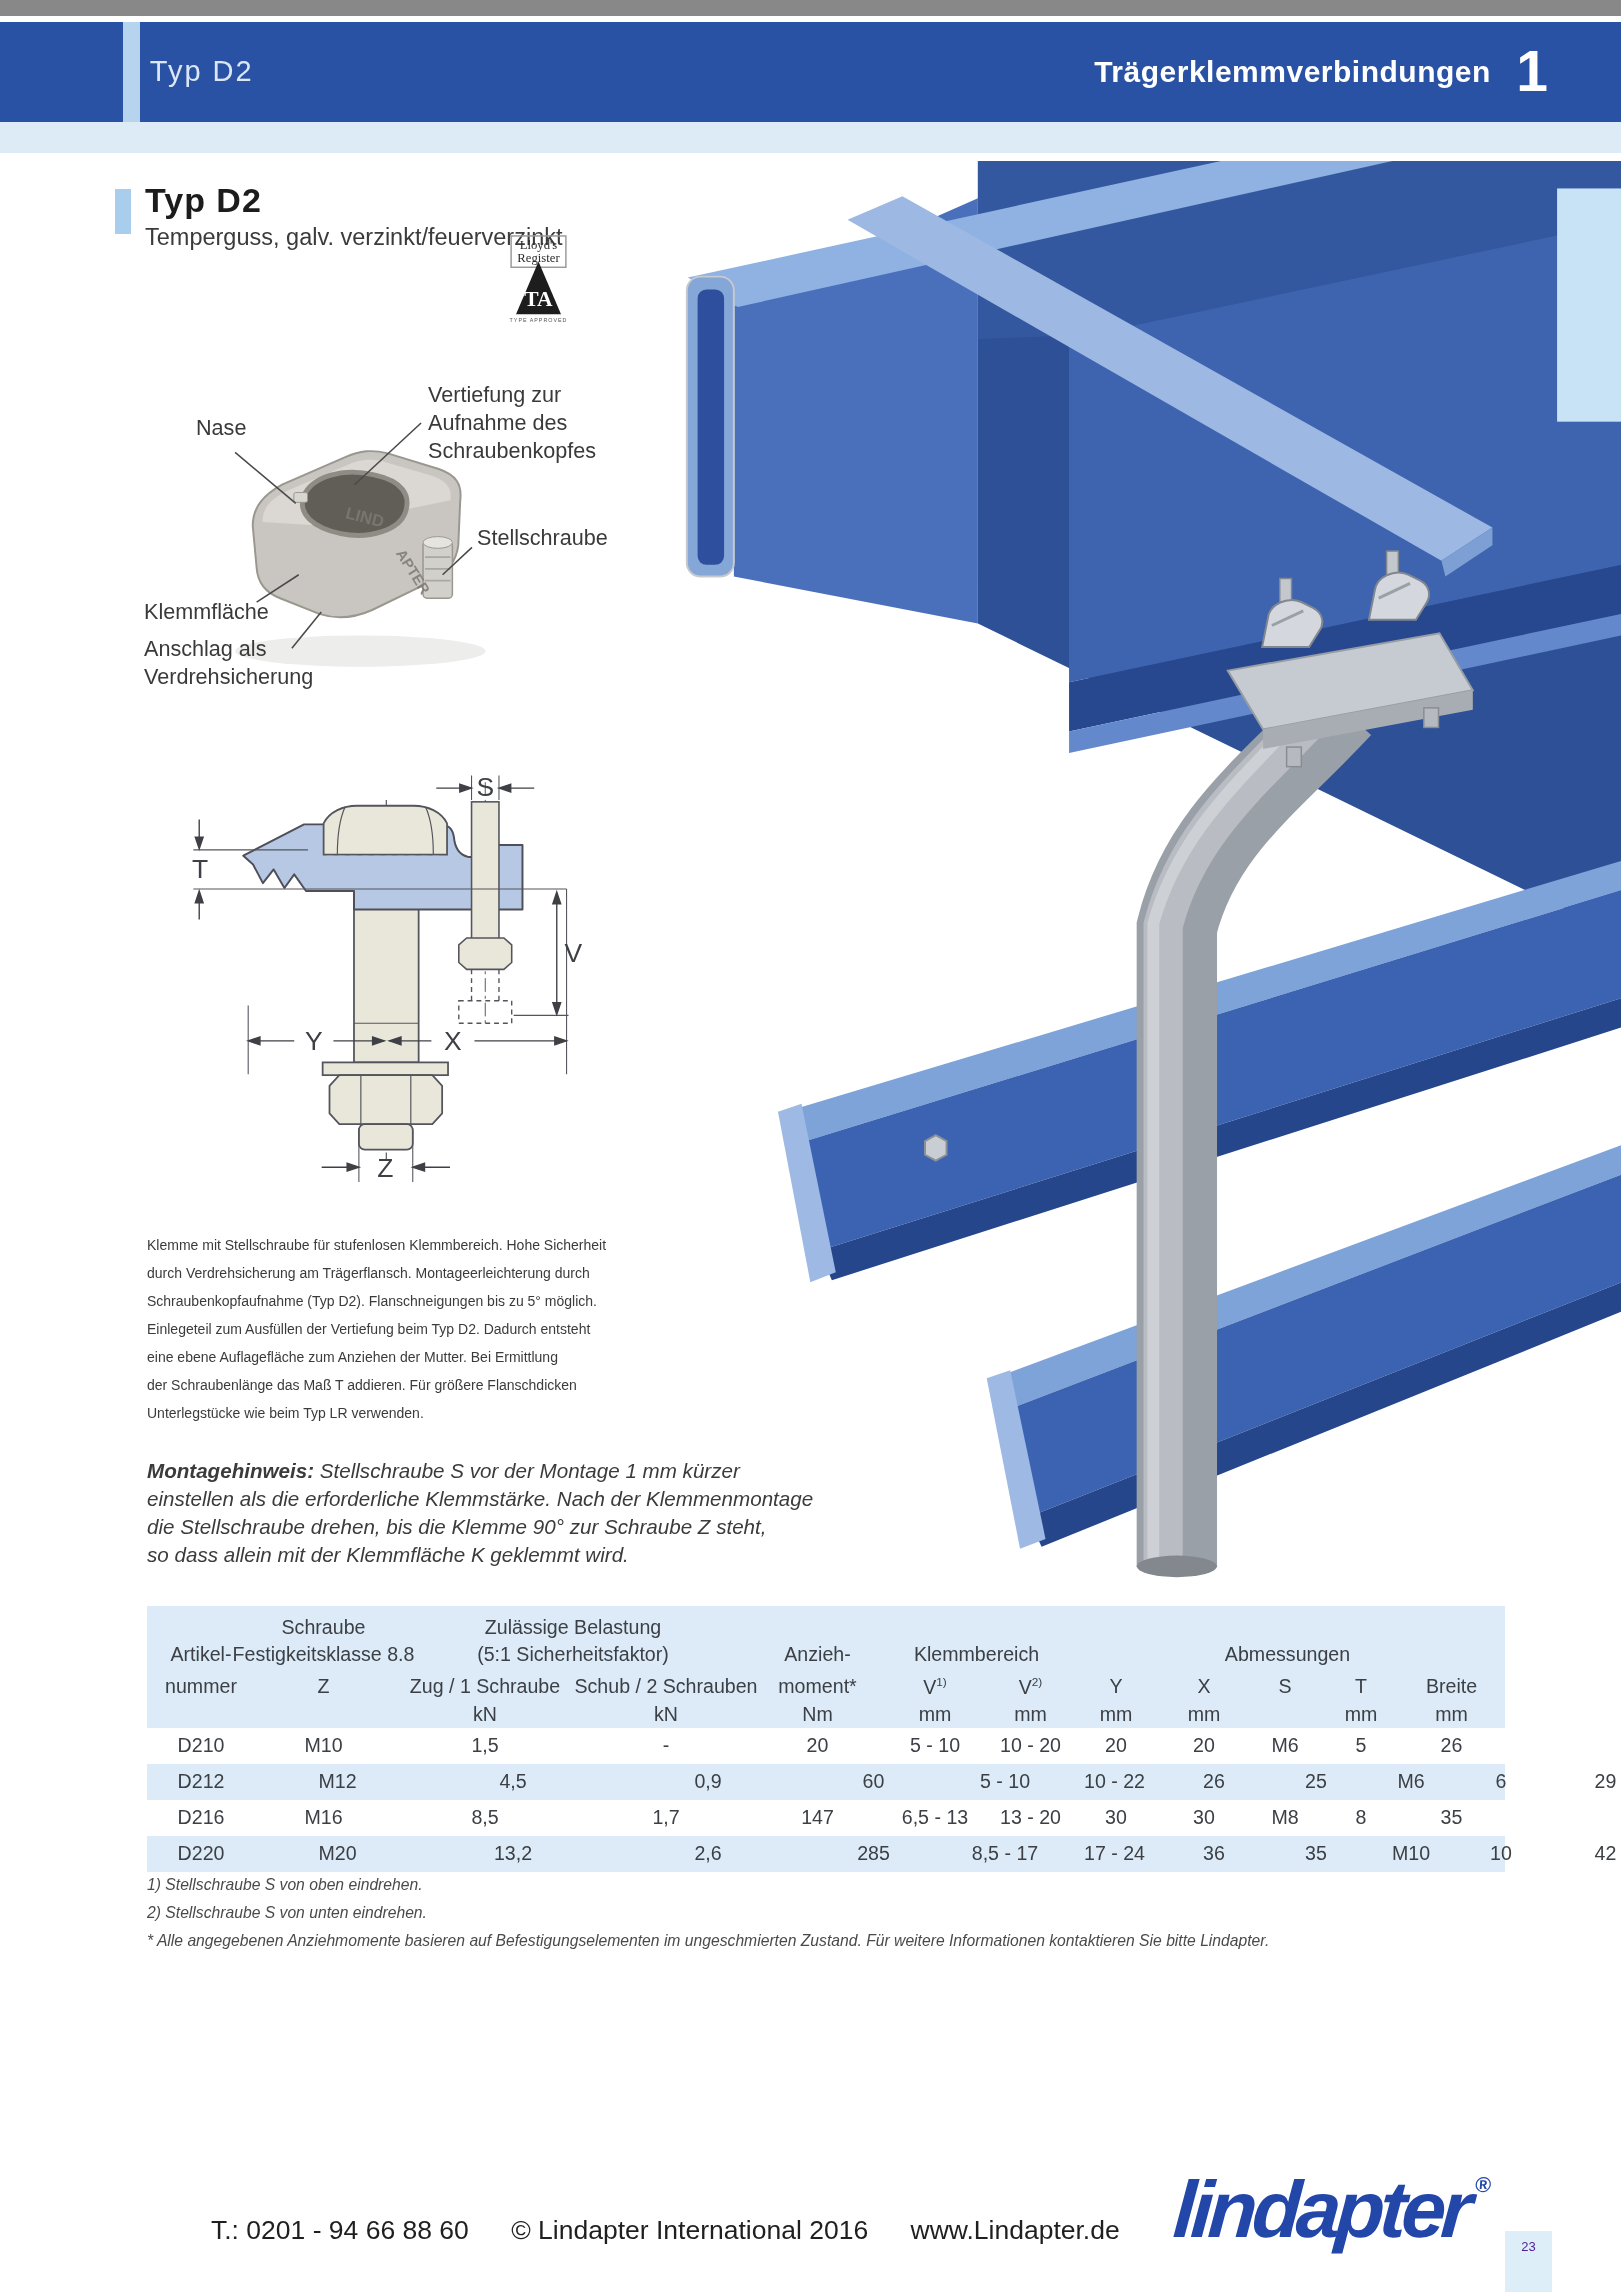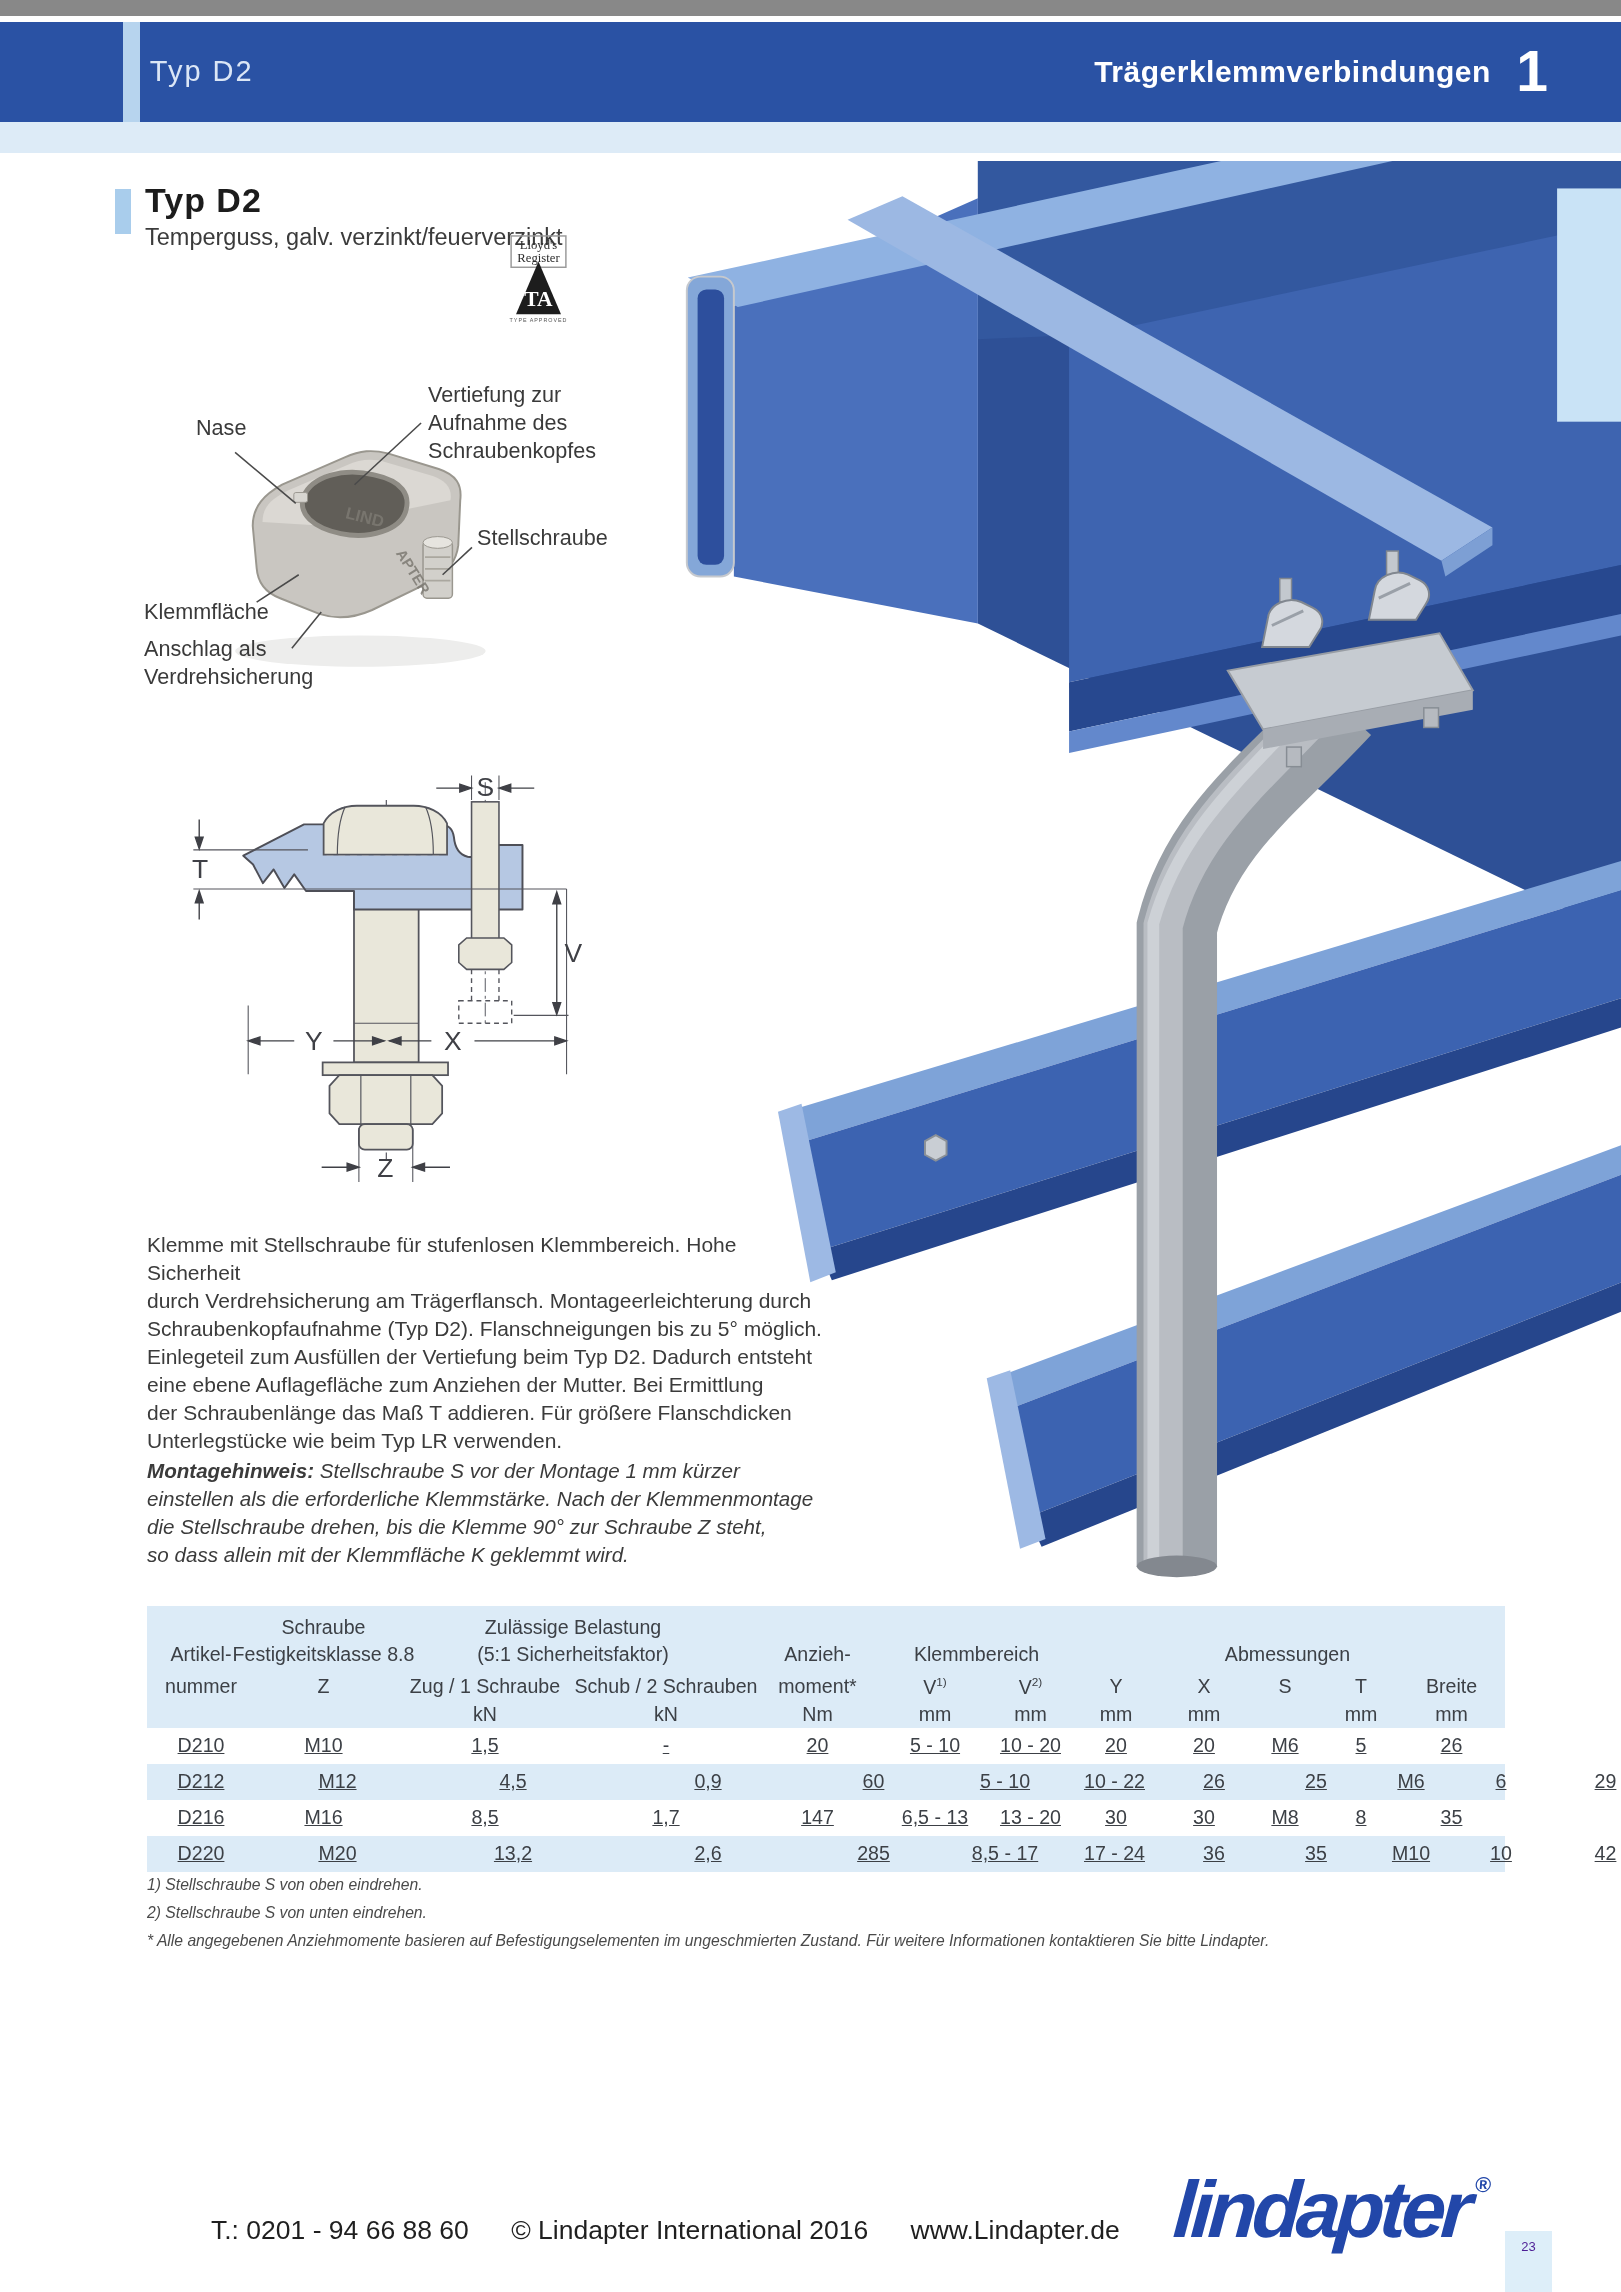--- a/index.html
+++ b/index.html
@@ -18,34 +18,34 @@
   .h-right .h-num{font-size:57px;font-weight:bold;margin-left:25.5px;line-height:1;}
   .header-band{position:absolute;left:0;top:106px;width:1621px;height:31px;background:#ddebf7;}
   
   .title-accent{position:absolute;left:115px;top:173px;width:15.7px;height:45px;background:#a9cdec;}
   .page-title{position:absolute;left:145px;top:165px;font-size:34px;font-weight:bold;color:#1c1c1c;letter-spacing:1px;}
   .page-subtitle{position:absolute;left:145px;top:208px;font-size:23.5px;color:#3b3b3b;}
   
   .fig{position:absolute;}
   .photo-label{position:absolute;font-size:21.6px;color:#3a3a3a;line-height:28px;white-space:pre-line;}
   
-  .desc{position:absolute;left:147px;top:1215px;width:686px;font-size:21px;line-height:28px;color:#3b3b3b;white-space:pre-line;}
+  .desc{position:absolute;left:147px;top:1215px;width:686px;font-size:14px;line-height:28px;color:#3b3b3b;white-space:pre-line;}
   .hinweis{position:absolute;left:147px;top:1441px;width:686px;font-size:20.6px;line-height:28px;color:#3b3b3b;white-space:pre-line;font-style:italic;}
   .hinweis .hl{font-weight:bold;}
   
   .spec-table{position:absolute;left:147px;top:1590px;width:1358px;font-size:19.6px;color:#3c4046;}
   .trow{display:grid;grid-template-columns:108px 137px 186px 176px 127px 108px 83px 88px 88px 74px 78px 103px;
     align-items:center;justify-items:center;}
   .trow.hdr{background:#dcebf7;}
   .trow.alt{background:#dcebf7;gap:14px;}
   .trow.h1{height:33px;align-items:end;}
   .trow.h2{height:31px;}
   .trow.h3{height:33px;}
   .trow.h4{height:24.5px;align-items:start;}
-  .trow.dr{height:36px;text-decoration:underline;}
+  .trow.dr{height:36px;}
   .tcell{white-space:nowrap;}
   .tcell sup{font-size:11.8px;}
   
   .footnotes{position:absolute;left:147px;top:1855px;font-size:15.7px;font-style:italic;color:#4a4a4a;line-height:28px;}
   
   .footer-line{position:absolute;left:211px;top:2199px;font-size:26.5px;color:#1f1f1f;white-space:nowrap;}
   .fseg + .fseg{margin-left:35px;}
   .brand-logo{position:absolute;left:1174px;top:2154px;color:#2247a9;font-size:80px;font-weight:bold;font-style:italic;
     letter-spacing:-4.9px;transform:skewX(-4deg);line-height:1;}
   .brand-logo .reg{font-size:21.6px;font-style:normal;vertical-align:top;letter-spacing:0;position:relative;top:3.9px;left:5.9px;}

